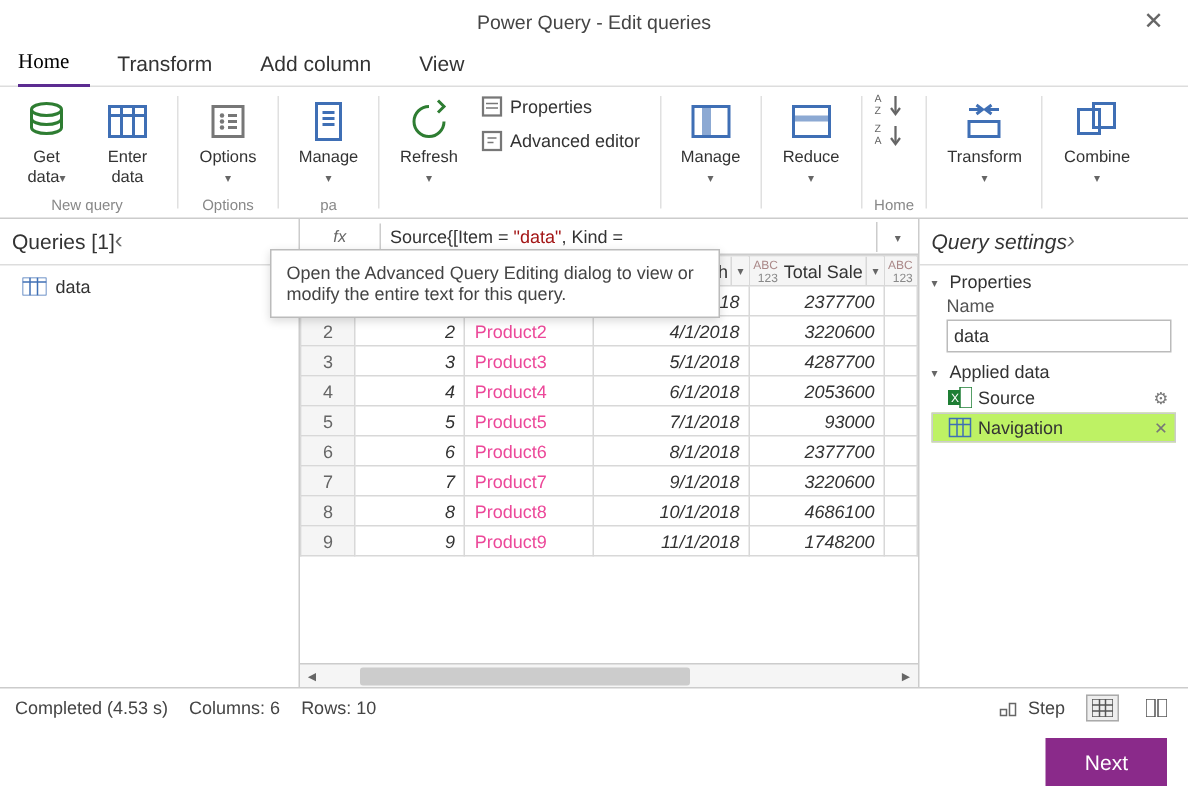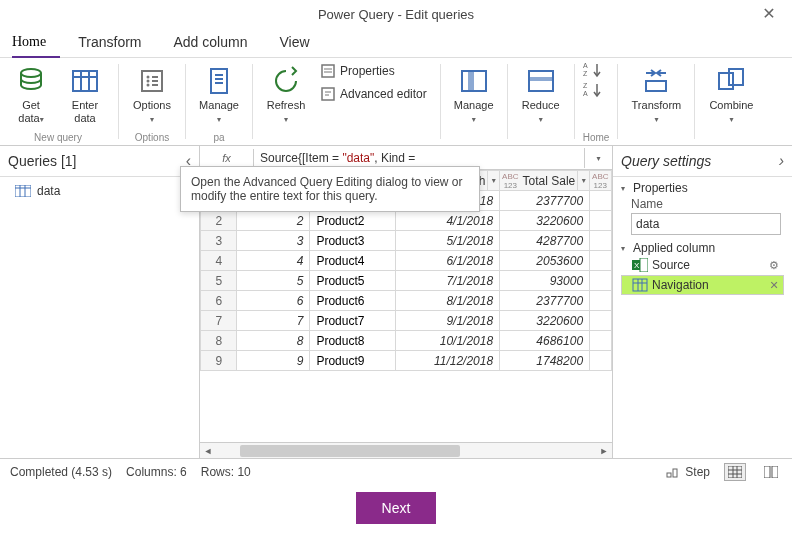--- a/index.html
+++ b/index.html
@@ -27,47 +27,47 @@
   .rstack { display: flex; flex-direction: column; gap: 1px; justify-content: flex-start; }
   .rbtn-sm { display: flex; align-items: center; gap: 4px; cursor: pointer; padding: 2px 4px; font-size: 12px; color: #333; border: 1px solid transparent; border-radius: 2px; }
   .rbtn-sm .icon16 { width: 16px; height: 16px; flex: none; }
 
   .rsort { display: flex; flex-direction: column; align-items: center; gap: 2px; padding-top: 2px; }
   .sortline { width: 22px; height: 16px; cursor: pointer; display: flex; align-items: center; justify-content: center; }
 
   .workspace { flex: 1; display: flex; min-height: 0; }
 
   .queries-pane { width: 200px; border-right: 1px solid #ccc; display: flex; flex-direction: column; }
-  .pane-header { display: flex; align-items: center; justify-content: space-between; border-bottom: 1px solid #ddd; padding: 6px 8px; }
+  .pane-header { display: flex; align-items: center; border-bottom: 1px solid #ddd; padding: 6px 8px; }
   .pane-title { font-size: 14px; color: #333; }
   .pane-toggle { color: #666; cursor: pointer; font-size: 16px; }
   .query-item { display: flex; align-items: center; gap: 6px; padding: 4px 10px; cursor: pointer; border: 1px solid transparent; margin: 2px 4px; }
   .query-item svg { width: 16px; height: 12px; }
 
   .data-pane { flex: 1; display: flex; flex-direction: column; min-width: 0; }
   .formula-bar { display: flex; align-items: center; border-bottom: 1px solid #ccc; height: 24px; }
   .fx-cell { width: 54px; text-align: center; border-right: 1px solid #ccc; color: #666; font-style: italic; font-size: 11px; padding: 3px 0; }
   .formula-text { flex: 1; padding: 3px 6px; font-family: Consolas, monospace; font-size: 12px; color: #333; white-space: nowrap; overflow: hidden; }
   .formula-text .str { color: #a31515; }
   .fb-drop { width: 28px; text-align: center; border-left: 1px solid #ccc; padding: 3px 0; cursor: pointer; }
 
   .grid-wrap { flex: 1; overflow: hidden; position: relative; }
   table.grid { border-collapse: collapse; width: 100%; table-layout: fixed; }
   .grid th, .grid td { border: 1px solid #d8d8d8; font-size: 12px; height: 20px; overflow: hidden; white-space: nowrap; }
   .grid th { background: #f5f5f5; font-weight: normal; position: relative; text-align: left; }
   .grid th .hdr-inner { display: flex; align-items: center; height: 100%; }
-  .type-badge { display: flex; align-items: center; padding: 0 2px; color: #888; font-size: 9px; line-height: 9px; flex-direction: column; justify-content: center; }
+  .type-badge { display: flex; align-items: flex-end; padding: 0 2px; color: #888; font-size: 9px; line-height: 9px; flex-direction: column; justify-content: center; }
   .type-abc { font-size: 8px; color: #a88; }
   .type-123 { font-size: 8px; color: #888; }
   .hdr-text { flex: 1; padding: 0 2px; color: #333; }
   .hdr-drop { width: 14px; text-align: center; border-left: 1px solid #d8d8d8; cursor: pointer; font-size: 8px; color: #666; height: 100%; display: flex; align-items: center; justify-content: center; }
   .rowhdr { width: 30px; background: #f5f5f5; text-align: center; color: #666; }
   .grid td { padding: 0 6px; }
   .grid td.num { text-align: right; font-style: italic; color: #333; }
-  .grid td.txt { text-align: left; color: #000000; }
+  .grid td.txt { text-align: left; color: #ec4899; }
   .grid td.null { color: #999; font-style: italic; text-align: right; }
   .hscroll { height: 16px; border-top: 1px solid #ccc; background: #f5f5f5; position: relative; }
   .hscroll .thumb { position: absolute; left: 40px; top: 2px; height: 12px; width: 220px; background: #ccc; border-radius: 2px; }
   .hscroll .arrow { position: absolute; top: 0; width: 16px; height: 16px; text-align: center; color: #666; font-size: 9px; line-height: 16px; cursor: pointer; }
   .hscroll .arrow.l { left: 0; }
   .hscroll .arrow.r { right: 0; }
 
   .settings-pane { width: 180px; border-left: 1px solid #ccc; display: flex; flex-direction: column; font-size: 12px; }
   .settings-pane .pane-header { border-bottom: 1px solid #ddd; font-style: italic; }
   .settings-body { padding: 4px 8px; flex: 1; overflow: auto; }
@@ -82,21 +82,21 @@
   .step .sact { width: 14px; text-align: center; color: #777; font-size: 11px; }
   .step svg { width: 16px; height: 14px; flex: none; }
 
   .tooltip { position: absolute; left: 180px; top: 108px; width: 300px; background: #fff; border: 1px solid #bbb; padding: 8px 10px; font-size: 12px; color: #444; z-index: 50; box-shadow: 0 2px 6px rgba(0,0,0,0.15); }
 
   .statusbar { display: flex; align-items: center; border-top: 1px solid #ccc; padding: 4px 10px; font-size: 12px; color: #444; gap: 14px; height: 26px; }
   .statusbar .spacer { flex: 1; }
   .view-btn { width: 22px; height: 18px; border: 1px solid transparent; display: flex; align-items: center; justify-content: center; cursor: pointer; }
   .view-btn.active { border-color: #aaa; background: #eee; }
 
-  .footer { display: flex; justify-content: center; padding: 8px 14px 10px 14px; }
+  .footer { display: flex; justify-content: flex-end; padding: 8px 14px 10px 14px; }
   .next-btn { background: #8a2a8a; color: #fff; border: none; padding: 8px 26px; font-size: 14px; cursor: pointer; }
 </style>
 </head>
 <body>
 
 <div class="titlebar">
   <div class="title">Power Query - Edit queries</div>
   <div class="close">✕</div>
 </div>
 
@@ -425,21 +425,21 @@
               <td class="num">8</td>
               <td class="txt">Product8</td>
               <td class="num">10/1/2018</td>
               <td class="num">4686100</td>
               <td class="num"></td>
             </tr>
             <tr>
               <td class="rowhdr">9</td>
               <td class="num">9</td>
               <td class="txt">Product9</td>
-              <td class="num">11/12/2018</td>
+              <td class="num">11/1/2018</td>
               <td class="num">1748200</td>
               <td class="num"></td>
             </tr>
           </tbody>
       </table>
     </div>
     <div class="hscroll">
       <div class="arrow l">◄</div>
       <div class="thumb"></div>
       <div class="arrow r">►</div>
@@ -456,21 +456,21 @@
         <div class="sect-head">
             <span class="twisty">▾</span>
             <span>Properties</span>
           </div>
         <div class="field-label">Name</div>
         <input class="name-input" value="data" style="">
       </div>
       <div class="sect">
         <div class="sect-head">
             <span class="twisty">▾</span>
-            <span>Applied column</span>
+            <span>Applied data</span>
           </div>
         <div id="steps-list">
             <div class="step">
               <svg viewBox="0 0 16 14">
                 <rect x="0" y="2" width="10" height="10" fill="#1e7e34"></rect>
                 <text x="2" y="10" font-size="8" fill="#fff">X</text>
                 <rect x="8" y="0" width="8" height="14" fill="#fff" stroke="#1e7e34"></rect>
               </svg>
               <span class="stxt">Source</span>
               <span class="sact">⚙</span>

